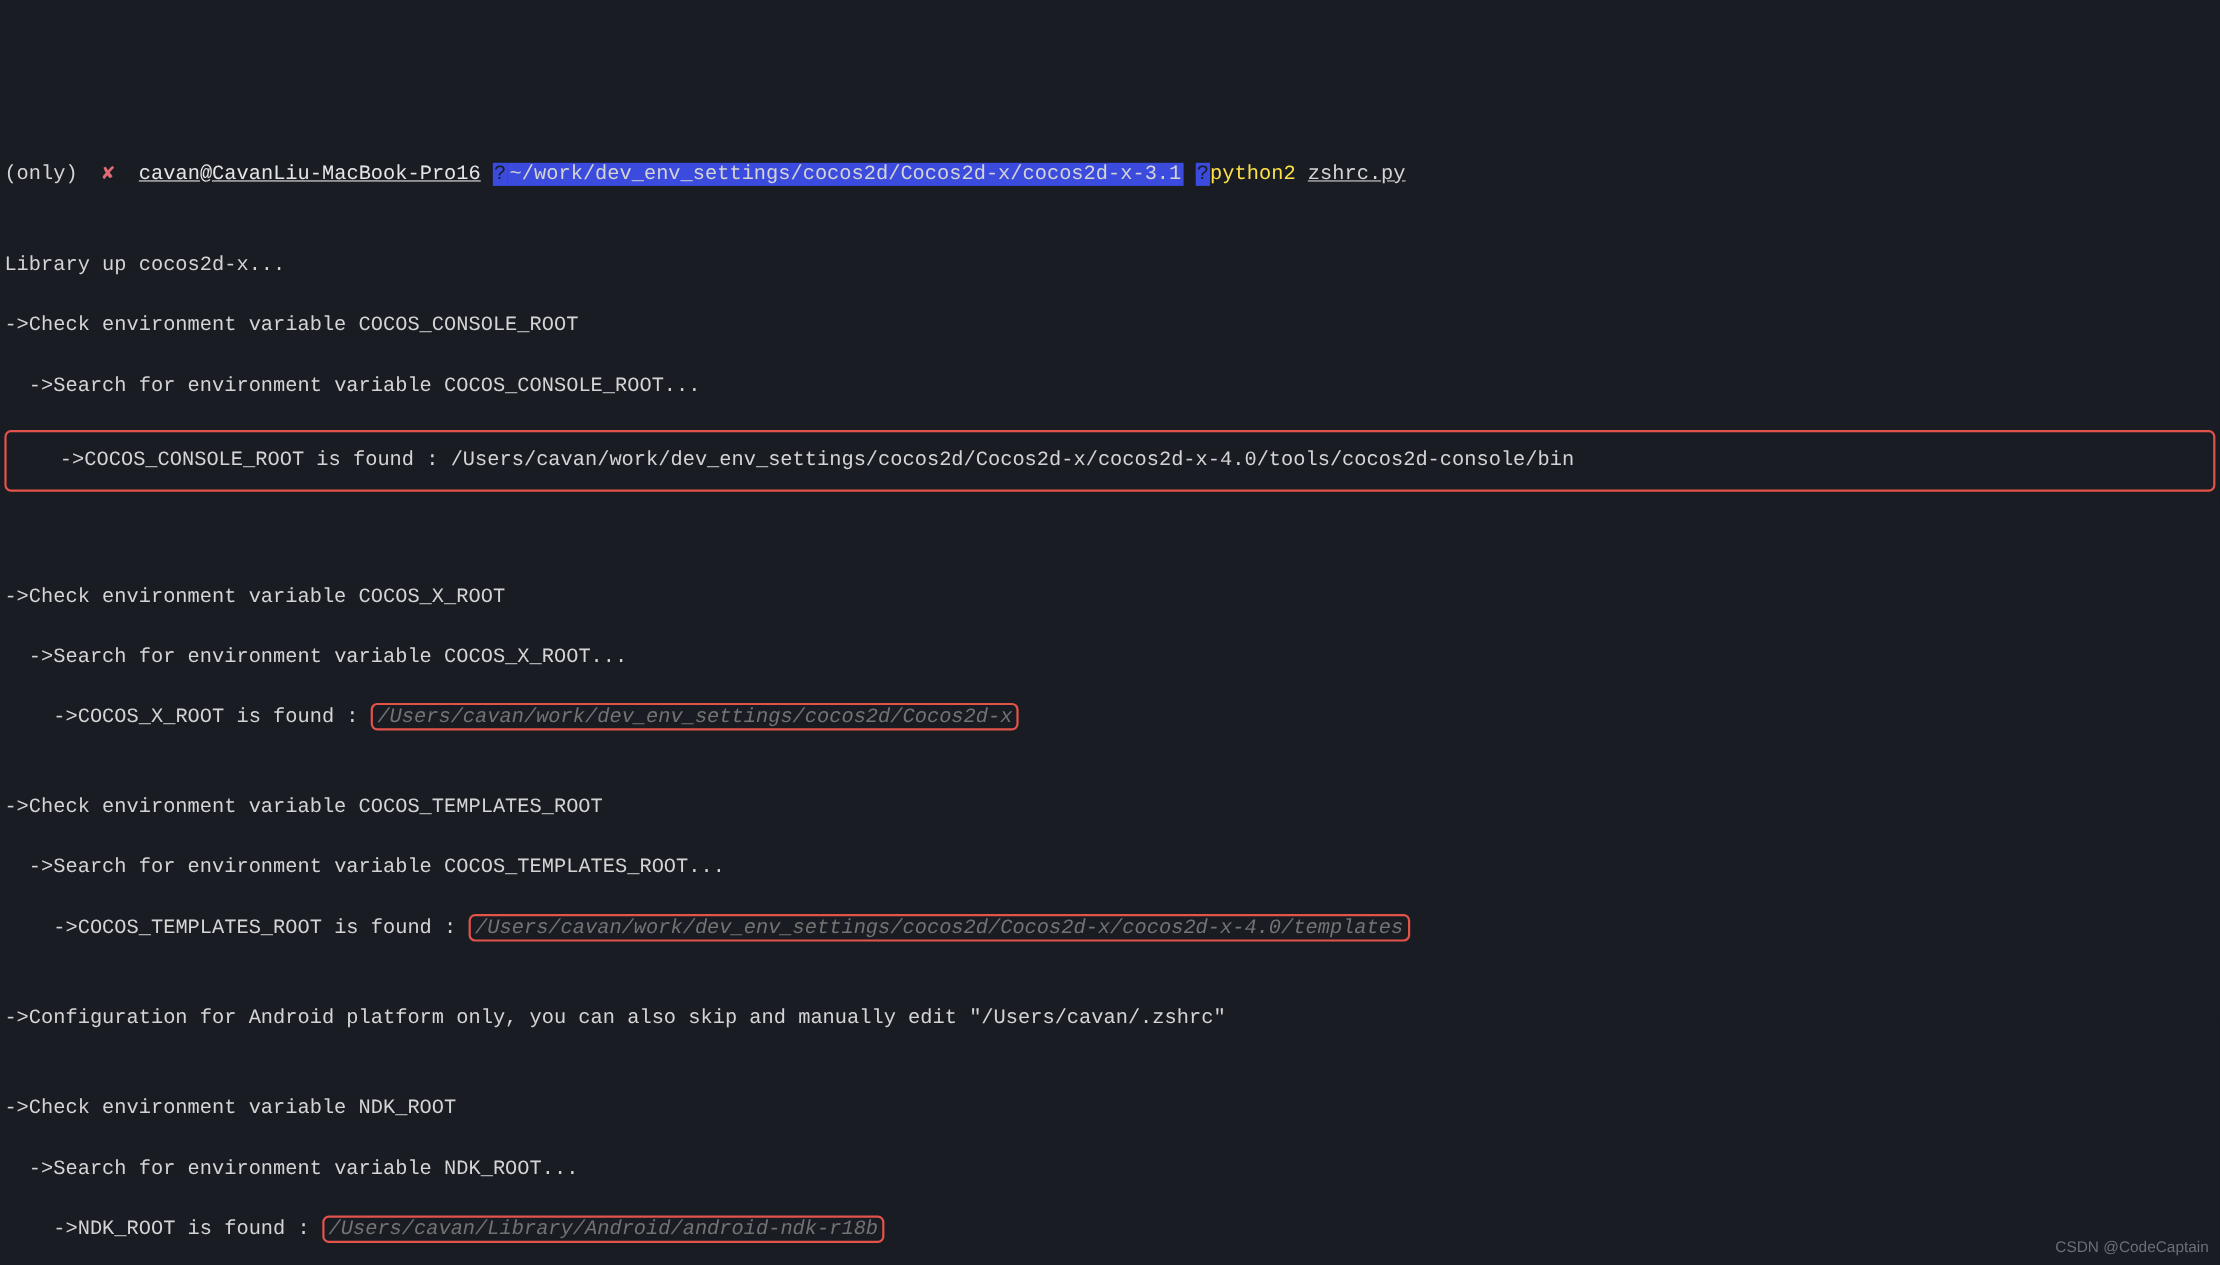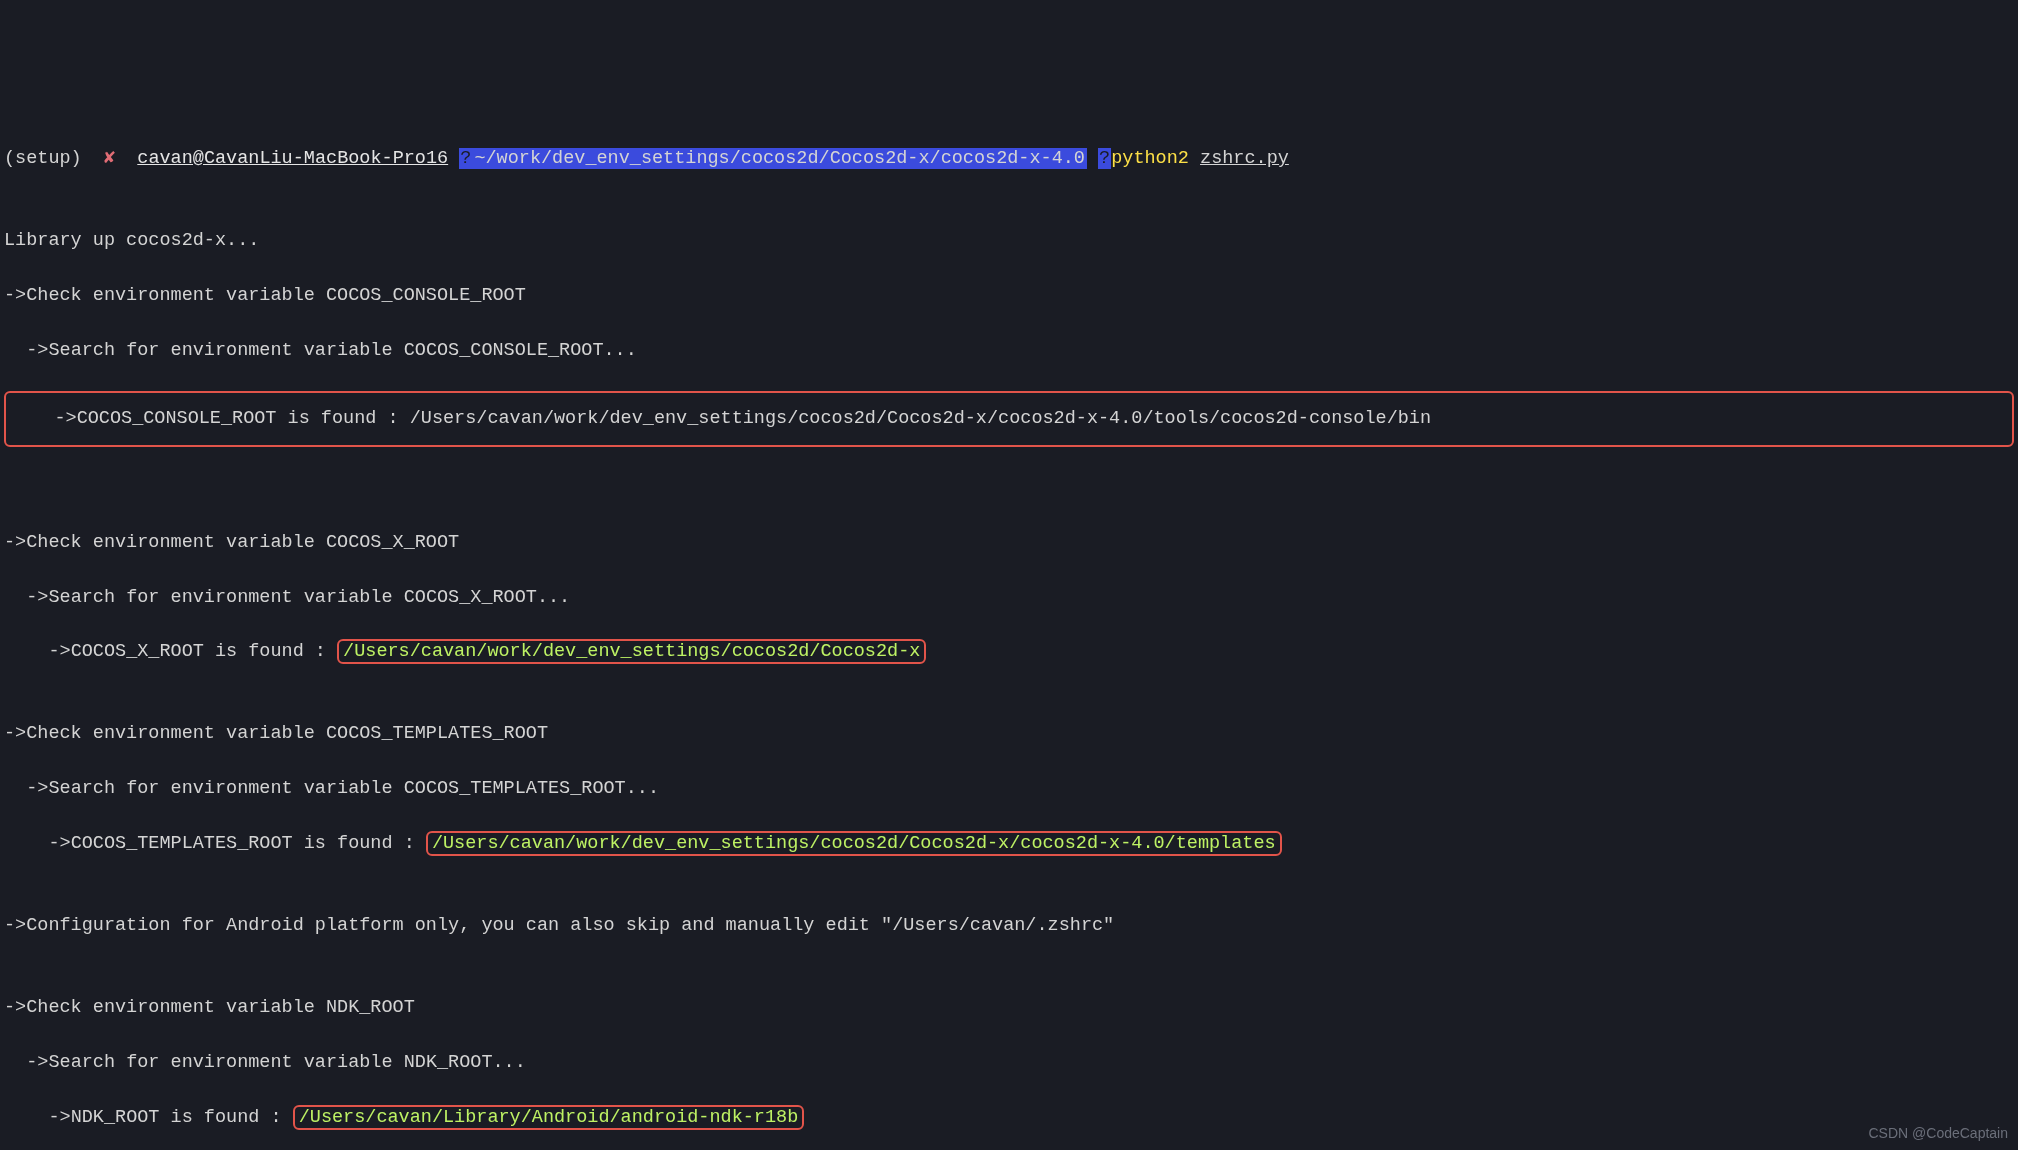--- a/index.html
+++ b/index.html
@@ -29,21 +29,22 @@
       color: #1a1c24;
       padding: 0 1px;
     }
     .py2 { color: #fde047; }
     .cmd-underline { text-decoration: underline; color: #d4d4d4; }
     .hl-box {
       border: 2.5px solid #e2544a;
       border-radius: 6px;
       padding: 0 4px;
       display: inline;
-      color: #bef264;
+      color: #737373;
+      font-style: italic;
     }
     .hl-box-block {
       border: 2.5px solid #e2544a;
       border-radius: 6px;
       padding: 12px 4px;
       display: inline-block;
       color: #d4d4d4;
       line-height: 1.48;
     }
     .line { display: block; }
@@ -60,21 +61,21 @@
       display: block;
       word-break: break-all;
     }
   </style>
 </head>
 <body>
 
 
 
 
-<span class="line"><span class="prompt-base">(setup)</span>  <span class="prompt-x">✘</span>  <span class="prompt-user">cavan@CavanLiu-MacBook-Pro16</span> <span class="prompt-q">?</span><span class="prompt-path-bg">~/work/dev_env_settings/cocos2d/Cocos2d-x/cocos2d-x-4.0</span> <span class="prompt-q">?</span><span class="py2">python2</span> <span class="cmd-underline">zshrc.py</span></span>
+<span class="line"><span class="prompt-base">(only)</span>  <span class="prompt-x">✘</span>  <span class="prompt-user">cavan@CavanLiu-MacBook-Pro16</span> <span class="prompt-q">?</span><span class="prompt-path-bg">~/work/dev_env_settings/cocos2d/Cocos2d-x/cocos2d-x-3.1</span> <span class="prompt-q">?</span><span class="py2">python2</span> <span class="cmd-underline">zshrc.py</span></span>
 <span class="line"></span>
 <span class="line">Library up cocos2d-x...</span>
 <span class="line">-&gt;Check environment variable COCOS_CONSOLE_ROOT</span>
 <span class="line">  -&gt;Search for environment variable COCOS_CONSOLE_ROOT...</span>
 <span class="row-console"><span class="hl-box-block" style="width:100%;">    -&gt;COCOS_CONSOLE_ROOT is found : /Users/cavan/work/dev_env_settings/cocos2d/Cocos2d-x/cocos2d-x-4.0/tools/cocos2d-console/bin</span></span>
 <span class="line"></span>
 <span class="line"></span>
 <span class="line">-&gt;Check environment variable COCOS_X_ROOT</span>
 <span class="line">  -&gt;Search for environment variable COCOS_X_ROOT...</span>
 <span class="line"><span>    -&gt;COCOS_X_ROOT is found : </span><span class="hl-box">/Users/cavan/work/dev_env_settings/cocos2d/Cocos2d-x</span></span>

